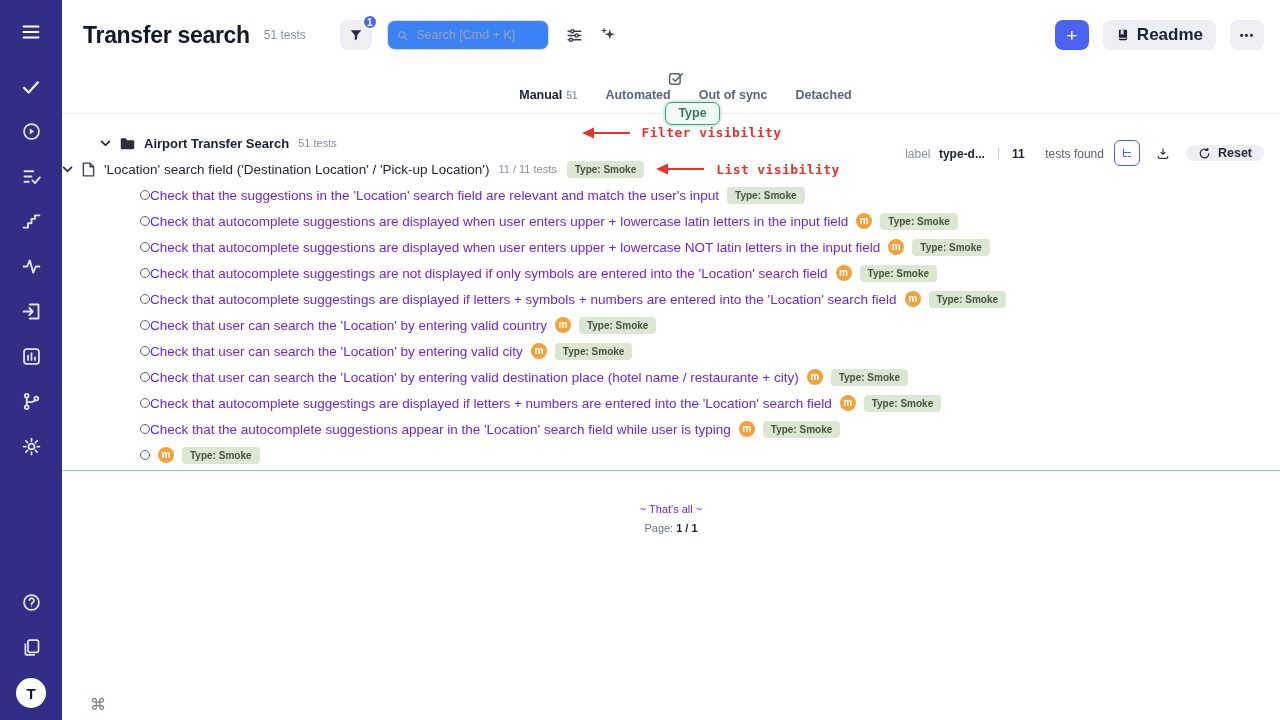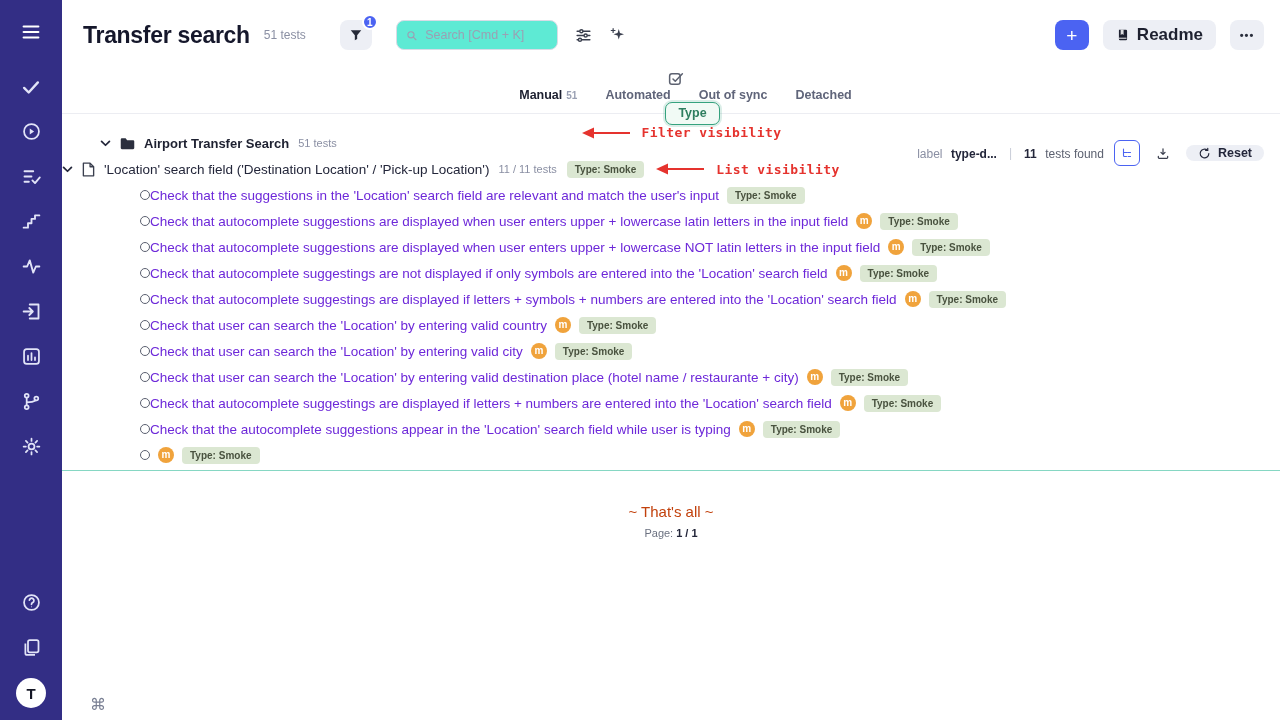--- a/index.html
+++ b/index.html
@@ -36,22 +36,22 @@
     height:30px; border-radius:8px; background:#edeff5; border:none;
     display:flex; align-items:center; justify-content:center; cursor:pointer;
   }
   .funnel-btn { width:32px; margin-left:34px; position:relative; }
   .funnel-badge {
     position:absolute; top:-6px; right:-6px; min-width:16px; height:16px; border-radius:8px;
     background:#4b63f2; color:#fff; font-size:10px; font-weight:700;
     display:flex; align-items:center; justify-content:center; border:2px solid #fff; padding:0 3px;
   }
   .search-box {
-    margin-left:24px; width:162px; height:30px; border:1px solid #d9dce6; border-radius:8px;
-    display:flex; align-items:center; padding:0 9px; gap:6px; background:#5eead4;
+    margin-left:15px; width:162px; height:30px; border:1px solid #d9dce6; border-radius:8px;
+    display:flex; align-items:center; padding:0 9px; gap:6px; background:#3b82f6;
   }
   .search-box input {
     border:none; outline:none; width:100%; font-size:12.5px; color:#23263a;
     font-family:"Liberation Sans", sans-serif; background:transparent;
   }
   .search-box input::placeholder { color:#9aa0b3; }
   .hdr-plain-icon { margin-left:17px; display:flex; align-items:center; cursor:pointer; }
   .hdr-spacer { flex:1; }
   .plus-btn {
     width:34px; height:30px; border-radius:8px; background:#4b63f2; color:#fff; border:none;
@@ -78,21 +78,21 @@
   .annotation { display:flex; align-items:center; margin-left:8px; }
   .annotation-text {
     font-family:"DejaVu Sans Mono", monospace; font-weight:700; font-size:13px;
     color:#e5332e; margin-left:10px; letter-spacing:0.4px; white-space:nowrap;
   }
   .toolbar-right { margin-left:auto; display:flex; align-items:center; gap:10px; }
   .lbl-prefix { font-size:12px; color:#8a8fa3; }
   .lbl-value { font-size:12px; font-weight:700; color:#23263a; margin-left:4px; }
   .divider { color:#c9cdd8; font-size:12px; margin:0 2px; }
   .found-count { font-size:12px; font-weight:700; color:#23263a; }
-  .found-suffix { font-size:12px; color:#5c6170; margin-left:4px; }
+  .found-suffix { font-size:12px; color:#5c6170; margin-left:16px; }
   .sq-btn {
     width:26px; height:26px; border-radius:6px; display:flex; align-items:center; justify-content:center;
     cursor:pointer; border:none; background:transparent;
   }
   .tree-btn { border:1.5px solid #4b63f2; }
   .reset-btn {
     height:16px; padding:0 12px; gap:7px; font-size:12.5px; font-weight:600; color:#23263a;
   }
   
   .content { flex:1; position:relative; padding-top:16px; overflow:hidden; }
@@ -113,21 +113,21 @@
     font-size:10px; font-weight:700; display:flex; align-items:center; justify-content:center;
     margin-left:8px; flex-shrink:0; line-height:1;
   }
   .type-badge {
     margin-left:8px; padding:3px 8px; border-radius:4px; background:#dbe7d2; color:#49523f;
     font-size:10px; font-weight:700; white-space:nowrap;
   }
   .suite-badge { margin-left:10px; }
   .end-line { height:1px; background:#86d7c3; margin-top:2px; }
   .footer-texts { text-align:center; margin-top:32px; }
-  .end-text { font-size:15px; color:#c2410c; }
+  .end-text { font-size:11px; color:#6d28d9; }
   .page-line { margin-top:7px; font-size:11px; color:#6b7180; }
   .page-value { font-weight:700; color:#23263a; margin-left:3px; }
   .cmd-key {
     position:absolute; left:28px; bottom:6px; font-size:16px; color:#7a8094; cursor:pointer;
   }
   svg { display:block; }
 </style>
 </head>
 <body>
 

